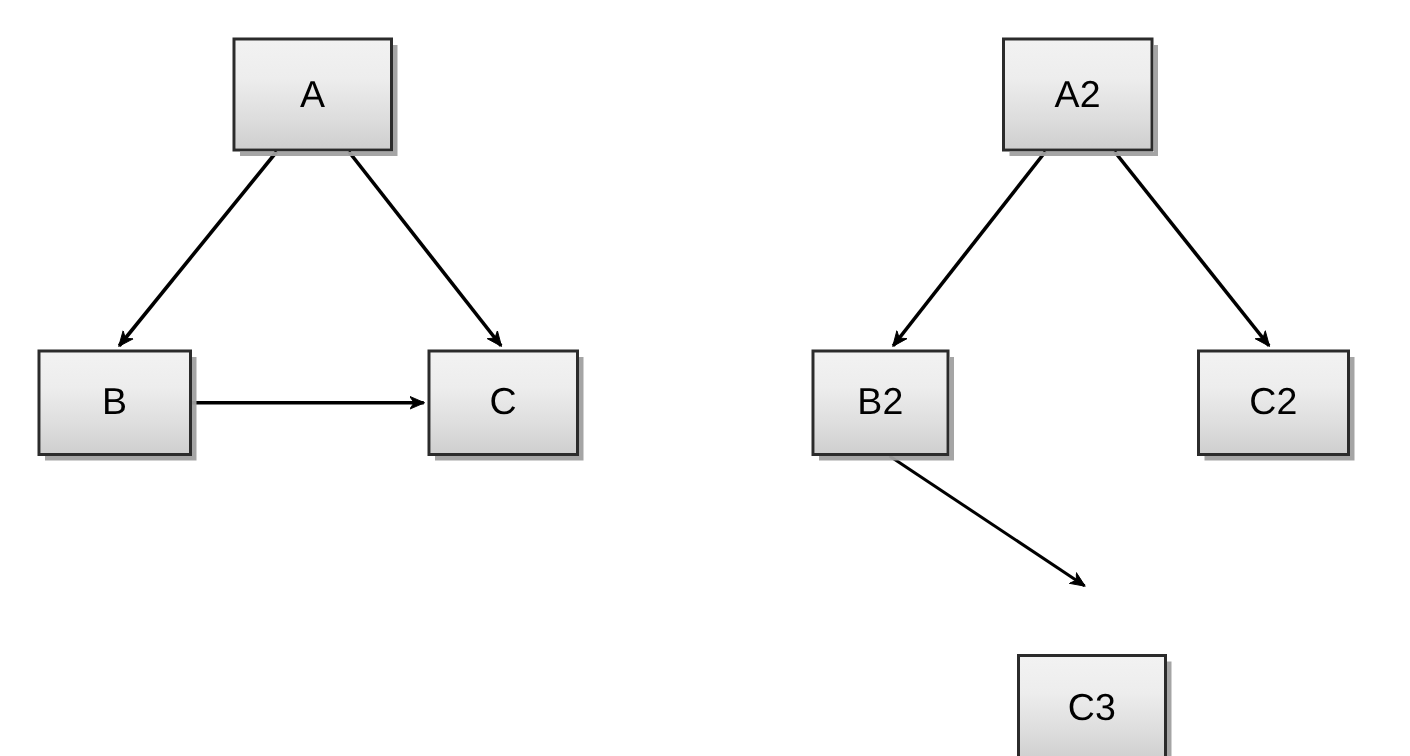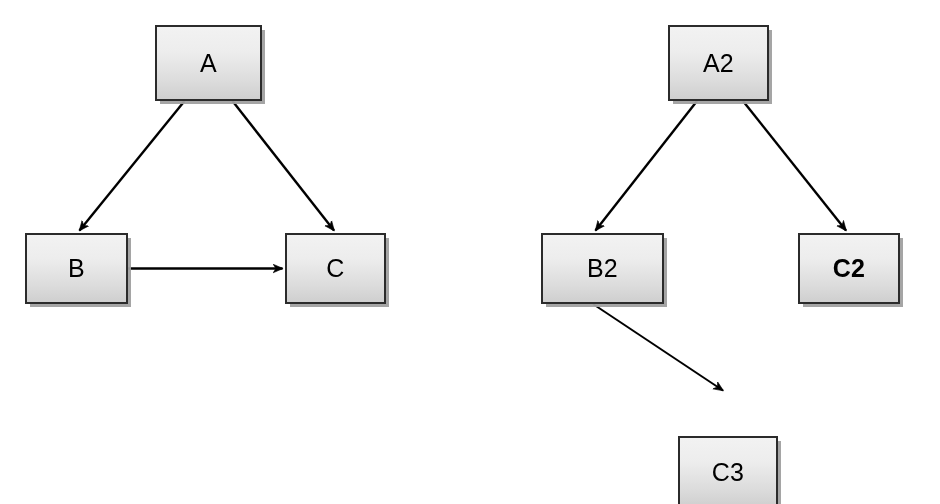--- a/index.html
+++ b/index.html
@@ -88,25 +88,25 @@
   </div>
 
   <div class="node" style="left:285px; top:233px; width:101px; height:71px;">
     <span class="node-label">C</span>
   </div>
 
   <div class="node" style="left:668px; top:25px; width:101px; height:76px;text-align:center;">
     <span class="node-label">A2</span>
   </div>
 
-  <div class="node" style="left:541px; top:233px; width:123px; height:71px;">
+  <div class="node" style="left:541px; top:233px; width:92px; height:71px;">
     <span class="node-label">B2</span>
   </div>
 
-  <div class="node" style="left:798px; top:233px; width:102px; height:71px;font-weight:bold;">
+  <div class="node" style="left:798px; top:233px; width:102px; height:71px;">
     <span class="node-label">C2</span>
   </div>
 
   <div class="node" style="left:678px; top:393px; width:100px; height:72px;margin-top:43px;">
     <span class="node-label">C3</span>
   </div>
 
 </div>
 
 </body></html>

